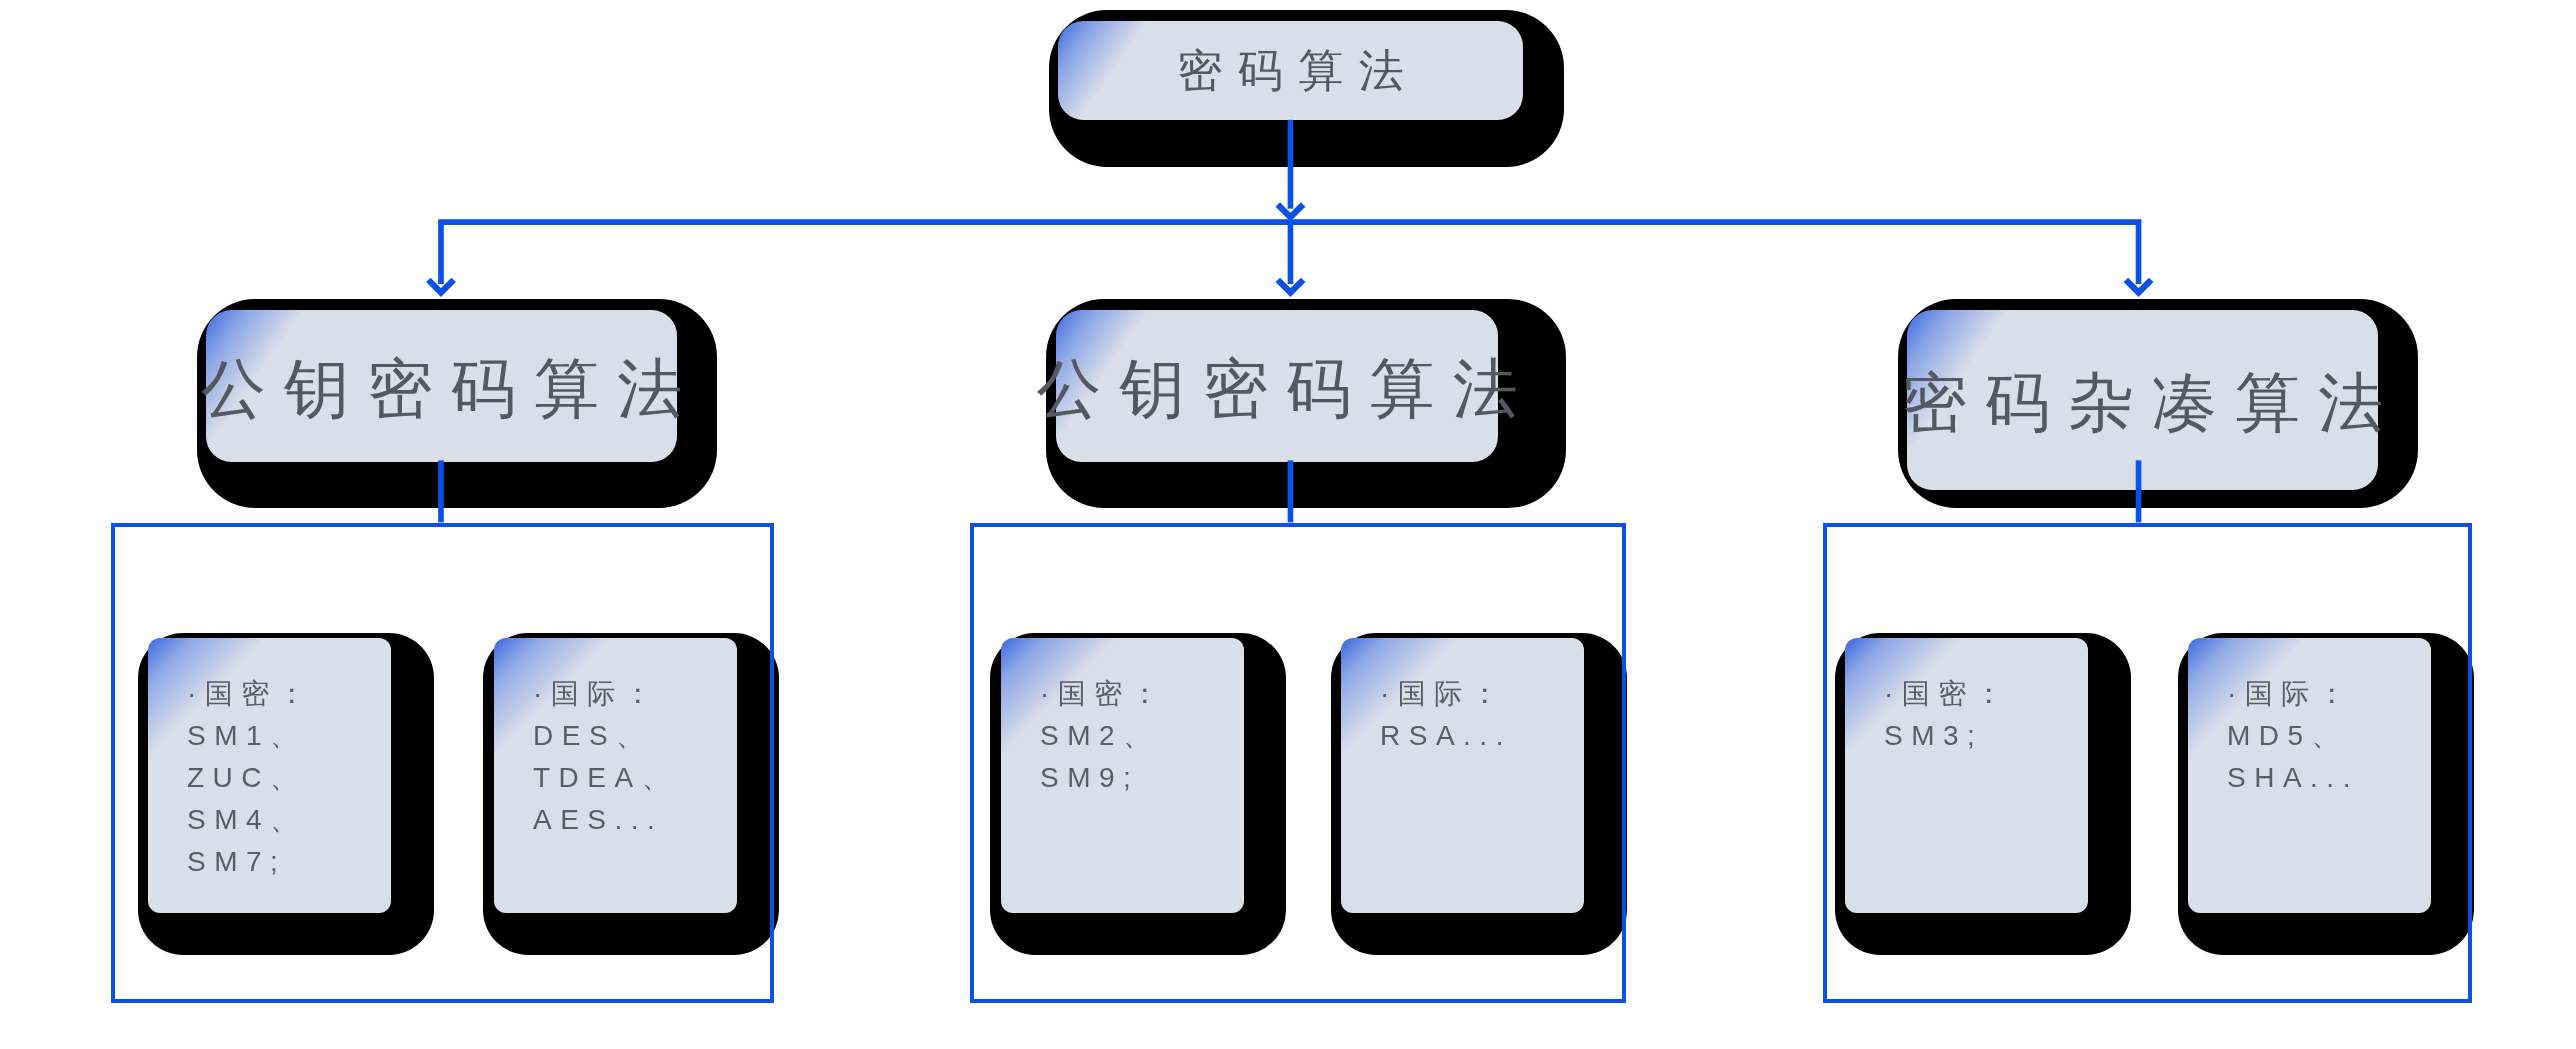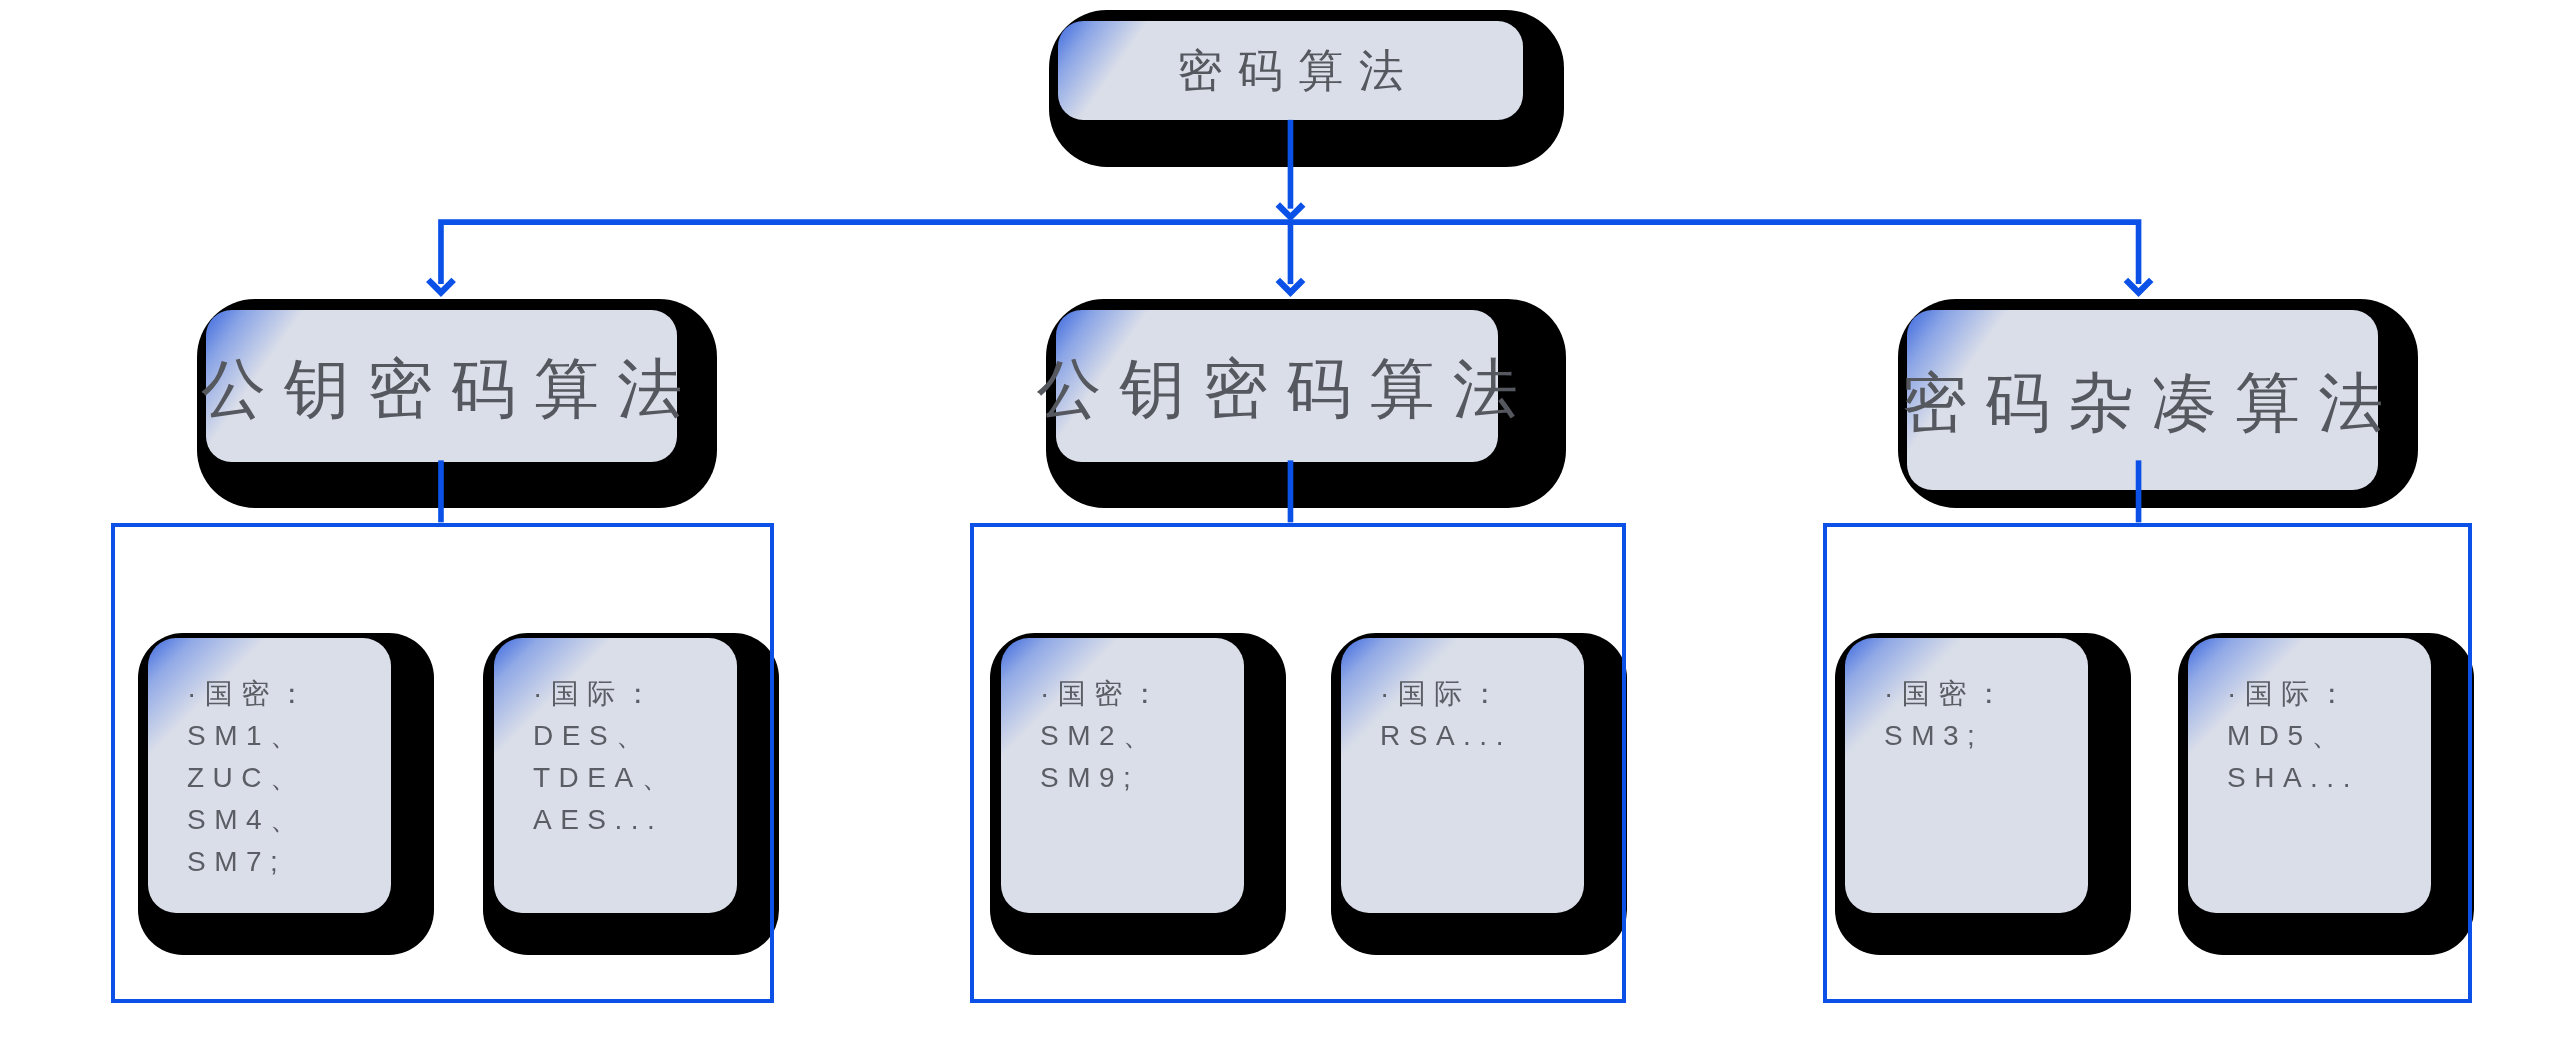--- a/index.html
+++ b/index.html
@@ -24,21 +24,21 @@
       linear-gradient(125deg,#3c68de 0%,rgba(96,134,228,0.65) 7%,rgba(218,222,233,0) 17%),
       #dadee9;
     border-radius:25.4px;
     color:#55585e;
     display:flex;align-items:center;justify-content:center;
   }
   .panel.card{
     background:
       linear-gradient(135deg,#3c68de 0%,rgba(96,134,228,0.6) 9%,rgba(218,222,233,0) 23%),
       #dadee9;
-    border-radius:28px;
+    border-radius:12px;
     display:block;
     text-decoration:underline;
   }
   .node-label{
     white-space:nowrap;
     font-weight:300;
     text-align:center;
   }
   .root-label{font-size:45px;letter-spacing:15.5px;padding-left:15.5px;}
   .branch-label{font-size:65px;letter-spacing:18.3px;padding-left:18.3px;padding-top:5.6px;}

